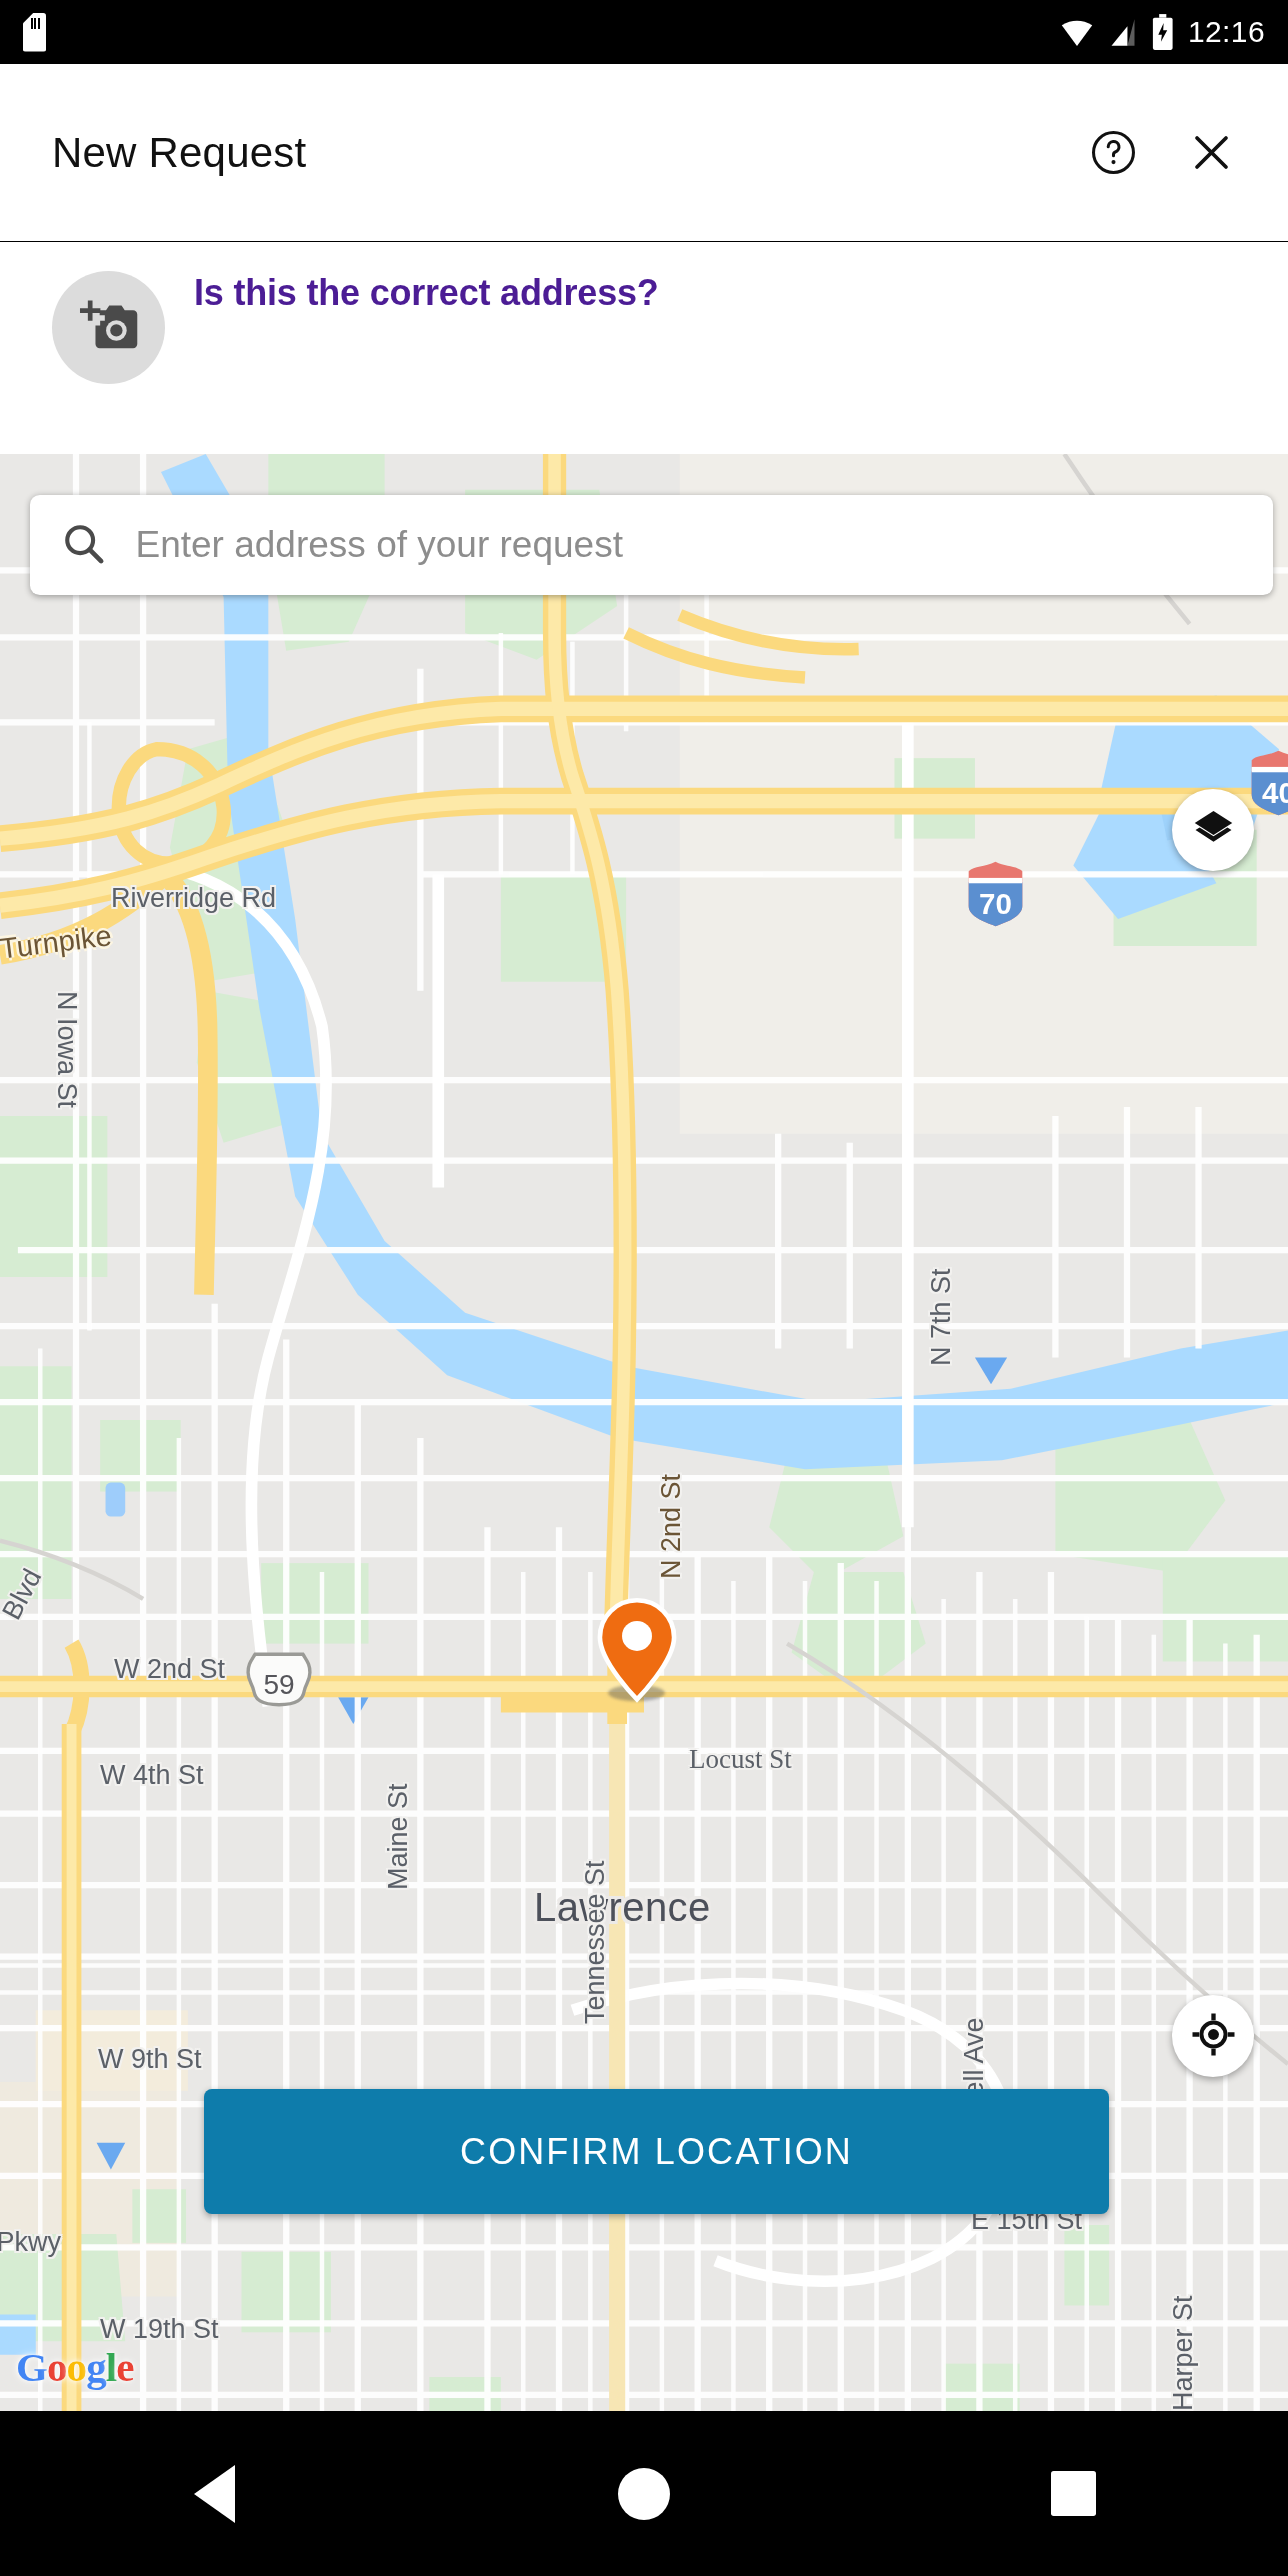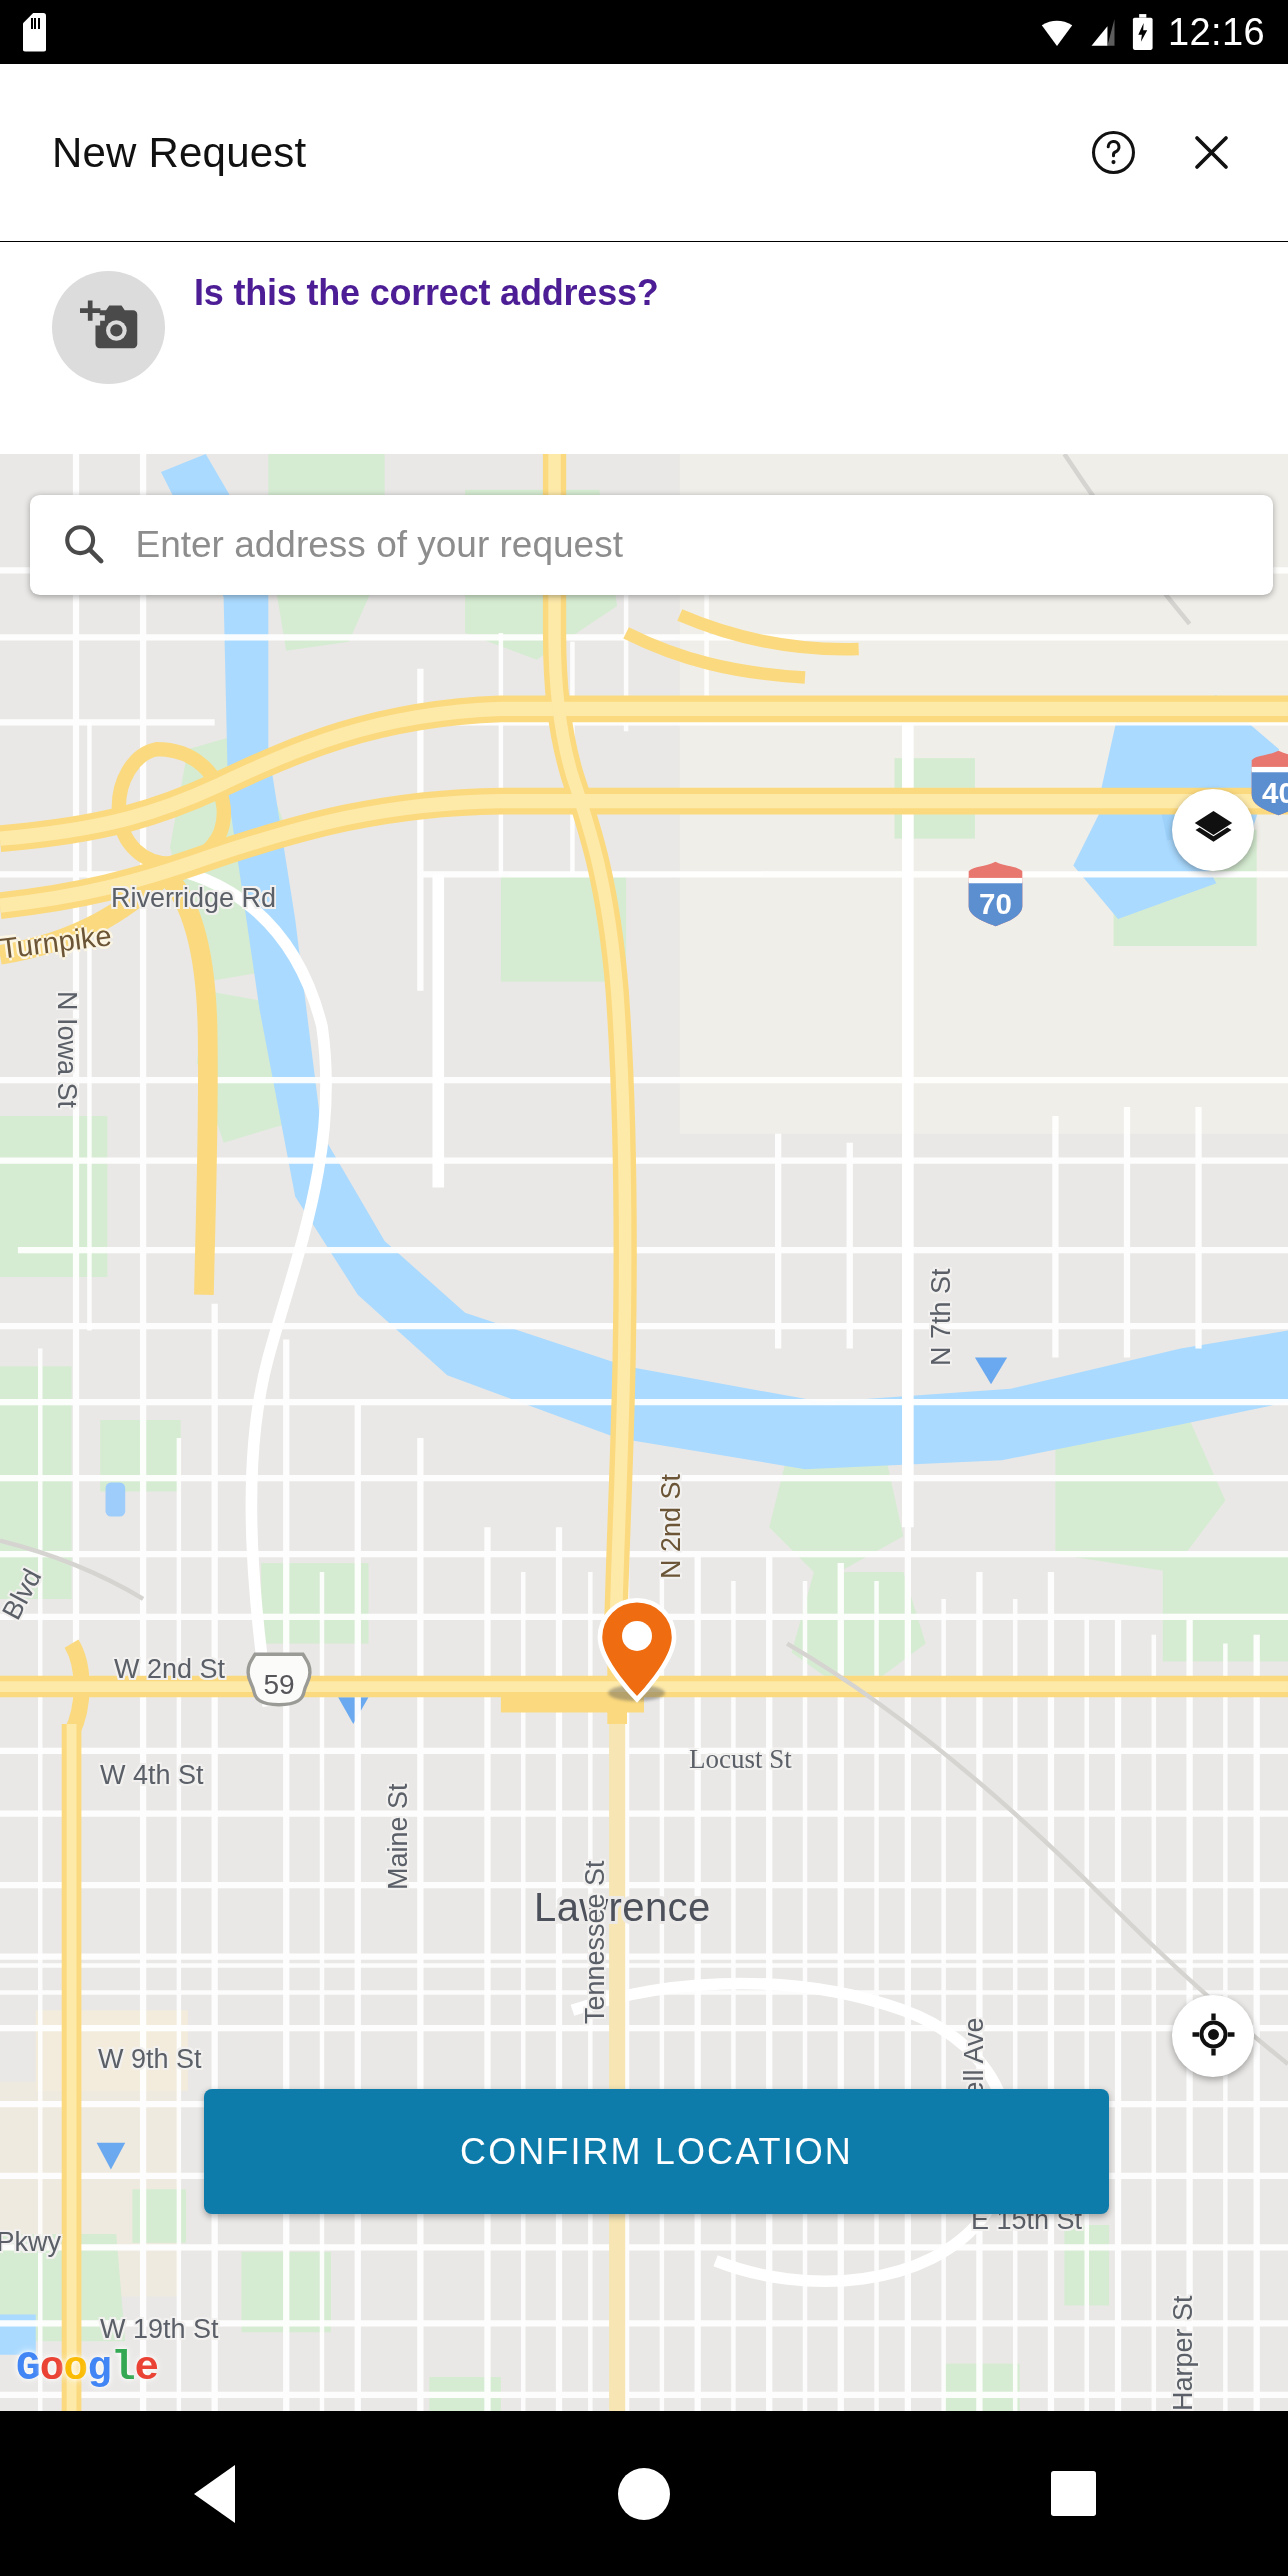--- a/index.html
+++ b/index.html
@@ -20,21 +20,21 @@
   }
   .sd-icon .pins{
     position:absolute; top:5.4px; right:4.5px; width:10.7px; height:10.7px;
     display:flex; gap:1.8px;
   }
   .sd-icon .pins i{ display:block; width:1.8px; height:10.7px; background:#000; }
   .wifi-icon{ width:34px;height:27px;position:relative; }
   .wifi-icon svg{ display:block; }
   .signal-icon{ width:30px;height:27px;position:relative; }
   .battery-icon{ width:21.5px;height:36px;position:relative; }
-  .clock{ color:#fff; font-size:38px; letter-spacing:0.4px; font-family:"Liberation Sans", sans-serif; }
+  .clock{ color:#fff; font-size:30px; letter-spacing:0.4px; font-family:"Liberation Sans", sans-serif; }
 
   
   #app-header{
     position:absolute; top:64px; left:0; width:1288px; height:177px;
     background:#fff; display:flex; align-items:center; padding:16px 52px;gap:8px;
   }
   #app-title{ font-size:42px; color:#111; font-weight:normal; letter-spacing:0.2px; }
   #header-actions{ margin-left:auto; display:flex; align-items:center; gap:48px; }
   .hdr-ico{ width:50px; height:50px; display:flex; align-items:center; justify-content:center; }
 
@@ -104,21 +104,21 @@
   }
 
   
   .shield{ position:absolute; }
   .shield-i{ width:59px; height:68px; }
   .shield-us{ width:72px; height:59px; }
 
   
   #google-logo{
     position:absolute; left:16px; bottom:19.7px; font-size:41px; font-weight:bold;
-    letter-spacing:-0.9px; font-family:Liberation Mono, monospace;
+    letter-spacing:-0.9px; font-family:Liberation Serif, serif;
     text-shadow:0 0 4.5px rgba(255,255,255,.95), 0 0 8px rgba(255,255,255,.9);
   }
   #google-logo .b{color:#4285F4;} #google-logo .r{color:#EA4335;}
   #google-logo .y{color:#FBBC05;} #google-logo .g{color:#34A853;}
 
   
   #confirm-btn{
     position:absolute; left:204px; top:1635px; width:905px; height:125px;
     background:#0e7cab; border-radius:8px; border:none; cursor:pointer;
     color:#fff; font-size:36px; letter-spacing:2.1px; font-weight:normal;

